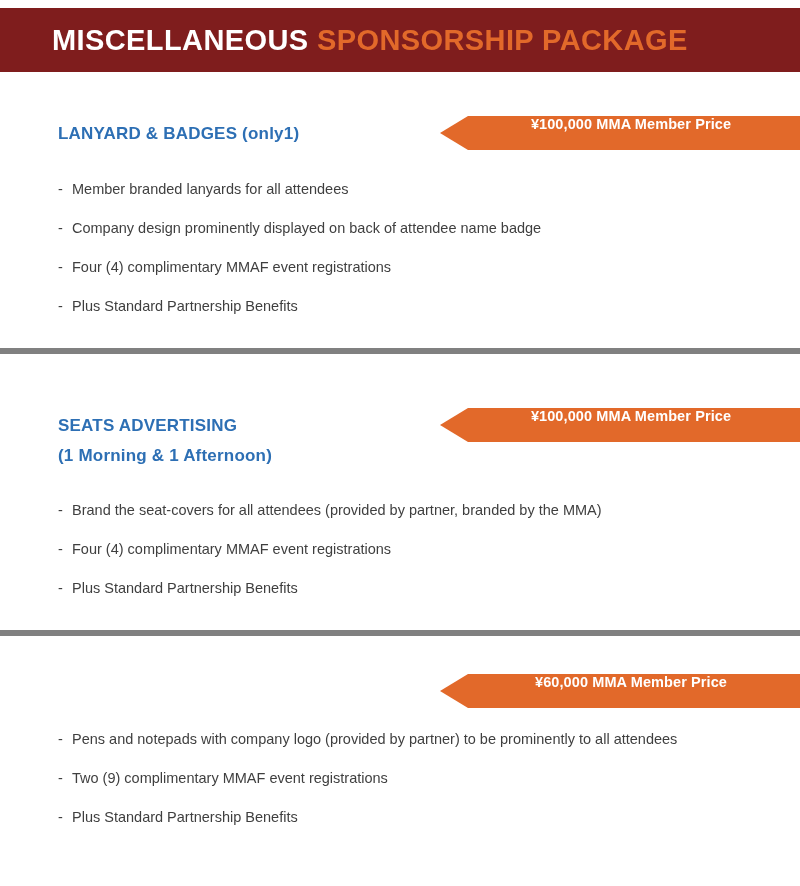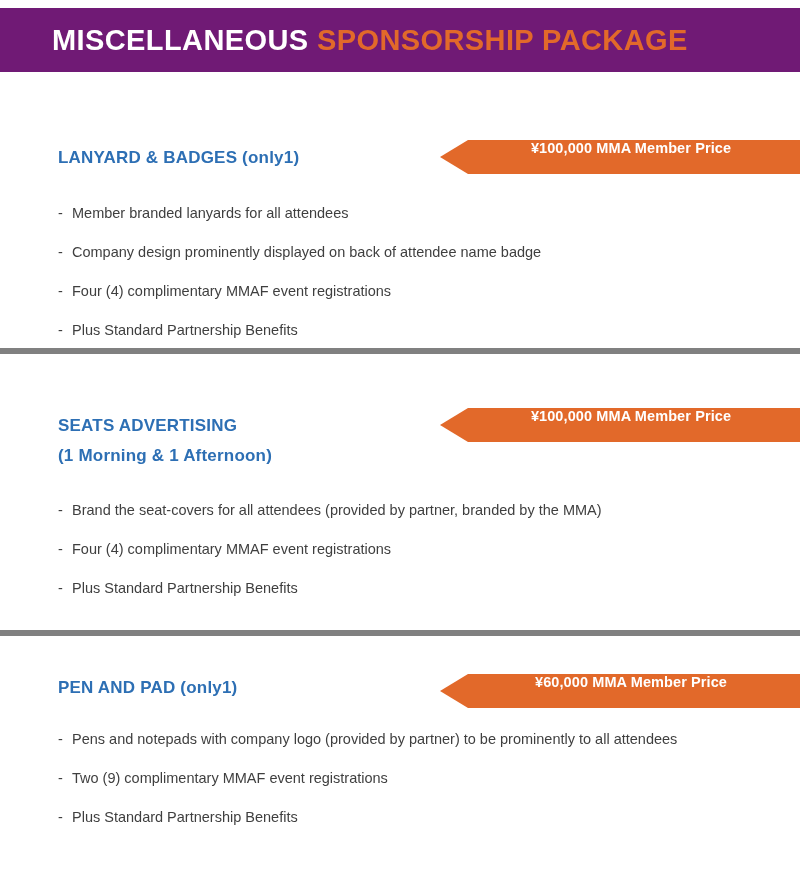--- a/index.html
+++ b/index.html
@@ -21,21 +21,21 @@
     background: #ffffff;
   }
 
   
   .header-banner {
     position: absolute;
     left: 0;
     top: 8px;
     width: 800px;
     height: 64px;
-    background: #701a75;
+    background: #7f1d1d;
     display: flex;
     align-items: center;
   }
   .header-title {
     margin-left: 52px;
     font-size: 29px;
     font-weight: bold;
     letter-spacing: 0.4px;
     line-height: 1;
     white-space: nowrap;
@@ -135,21 +135,21 @@
 
 <div class="page">
 
   <div class="header-banner">
     <div class="header-title">
       <span class="part-white">MISCELLANEOUS </span><span class="part-orange">SPONSORSHIP PACKAGE</span>
     </div>
   </div>
 
   <div class="section" style="top:124px;">
-    <div class="section-inner" style="height:200px;margin-top:24px;">
+    <div class="section-inner" style="height:200px;">
       <div class="section-title line1">LANYARD &amp; BADGES (only1)</div>
       <div class="price-ribbon" style="top:-8px;">
         <div class="ribbon-bg"></div>
         <div class="ribbon-text">¥100,000 MMA Member Price</div>
       </div>
       <div class="bullets" style="top:55px;">
         <div class="bullet">
           <span class="dash">-</span>
           <span class="btext">Member branded lanyards for all attendees</span>
         </div>
@@ -193,21 +193,20 @@
           <span class="btext">Plus Standard Partnership Benefits</span>
         </div>
       </div>
     </div>
   </div>
 
   <div class="divider" style="top:630px;"></div>
 
   <div class="section" style="top:678px;">
     <div class="section-inner" style="height:190px;">
-      <div class="section-title line1">PEN AND PAD (only1)</div>
       <div class="price-ribbon" style="top:-4px;">
         <div class="ribbon-bg"></div>
         <div class="ribbon-text">¥60,000 MMA Member Price</div>
       </div>
       <div class="bullets" style="top:51px;">
         <div class="bullet">
           <span class="dash">-</span>
           <span class="btext">Pens and notepads with company logo (provided by partner) to be prominently to all attendees</span>
         </div>
         <div class="bullet">

